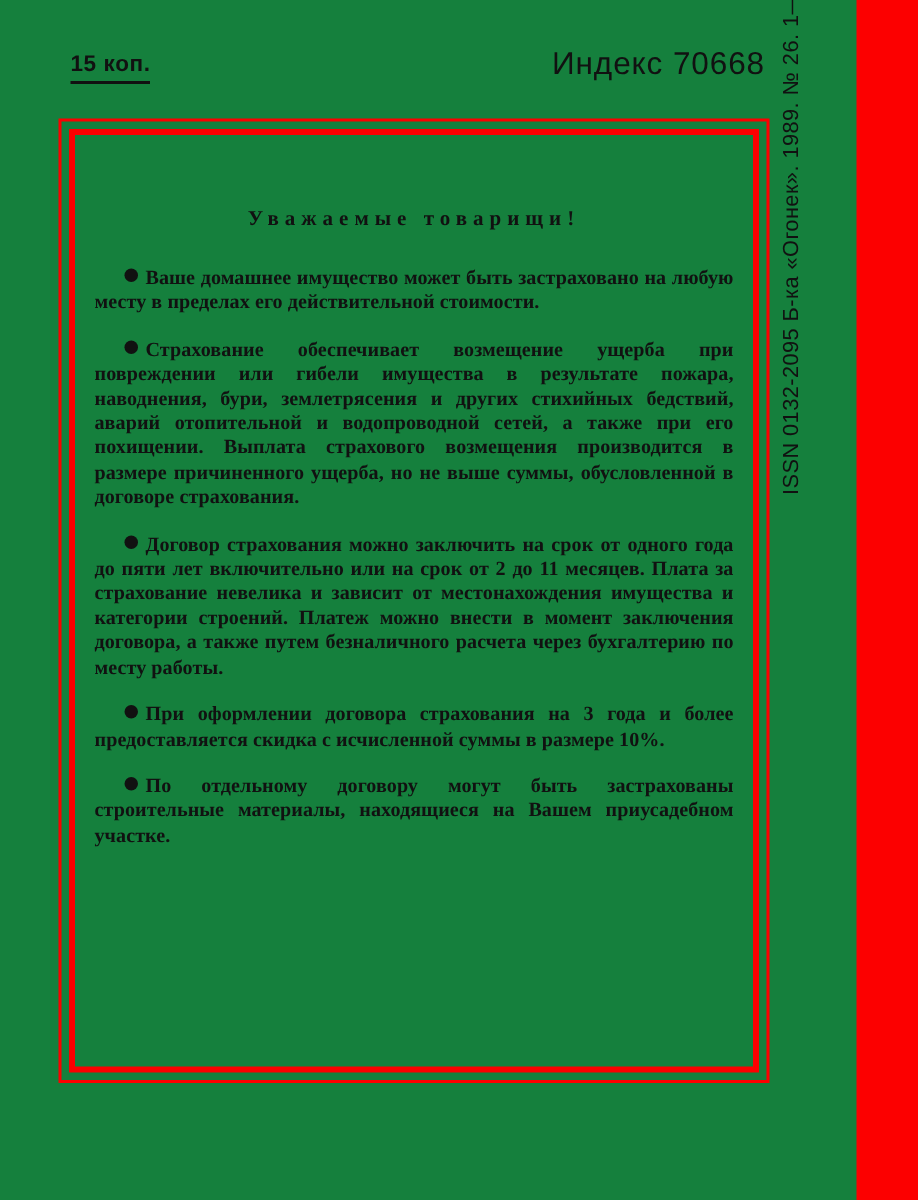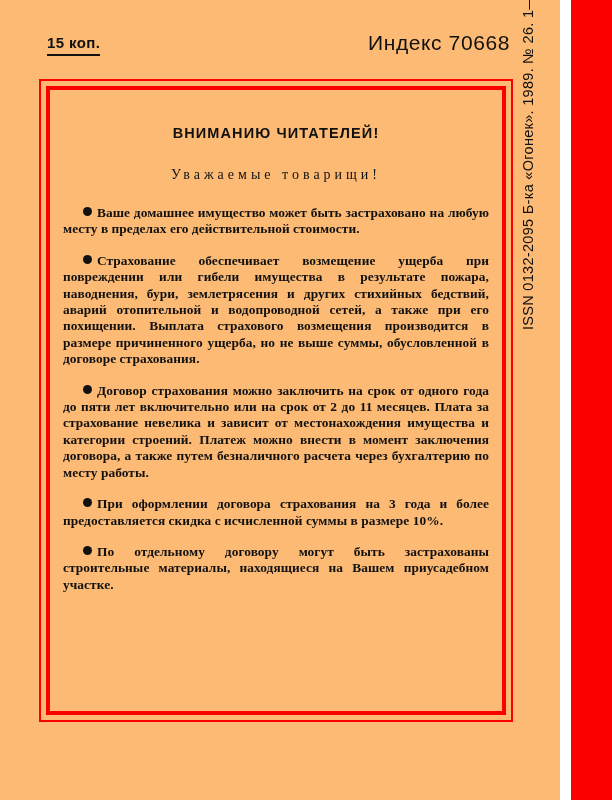--- a/index.html
+++ b/index.html
@@ -13,23 +13,23 @@
     position: relative;
     overflow: hidden;
     font-family: "Liberation Serif", "DejaVu Serif", serif;
     color: #111111;
   }
 
   
   .page {
     position: absolute;
     left: 0; top: 0;
-    width: 560px;
+    width: 612px;
     height: 800px;
-    background: #fdba74;
+    background: #15803d;
   }
 
   
   .spine-bar {
     position: absolute;
     top: 0;
     left: 571px;
     width: 41px;
     height: 800px;
     background: #fc0000;
@@ -113,21 +113,21 @@
     text-align: center;
     font-family: "Liberation Sans", "DejaVu Sans", sans-serif;
     font-weight: bold;
     font-size: 14.5px;
     letter-spacing: 1.1px;
     margin: 12px 0 0 0;
   }
   .salutation {
     text-align: center;
     font-family: "Liberation Serif", "DejaVu Serif", serif;
-    font-weight: normal;
+    font-weight: bold;
     font-size: 14px;
     letter-spacing: 4px;
     margin: 26px 0 0 0;
   }
 
   .body-block {
     margin-top: 22px;
   }
 
   .para {
@@ -178,21 +178,20 @@
   </div>
 
   <div class="issn">ISSN 0132-2095 Б-ка «Огонек». 1989. № 26. 1—48.</div>
 
   <div class="frame-outer">
     <div class="frame-inner"></div>
   </div>
 
   <div class="content">
 
-    <div class="headline">ВНИМАНИЮ ЧИТАТЕЛЕЙ!</div>
     <div class="salutation">Уважаемые товарищи!</div>
 
     <div class="body-block">
       <p class="para"><span class="bullet"></span><span>Ваше домашнее имущество может быть застраховано на любую месту в пределах его действительной стоимости.</span></p>
       <p class="para"><span class="bullet"></span><span>Страхование обеспечивает возмещение ущерба при повреждении или гибели имущества в результате пожара, наводнения, бури, землетрясения и других стихийных бедствий, аварий отопительной и водопроводной сетей, а также при его похищении. Выплата страхового возмещения производится в размере причиненного ущерба, но не выше суммы, обусловленной в договоре страхования.</span></p>
       <p class="para"><span class="bullet"></span><span>Договор страхования можно заключить на срок от одного года до пяти лет включительно или на срок от 2 до 11 месяцев. Плата за страхование невелика и зависит от местонахождения имущества и категории строений. Платеж можно внести в момент заключения договора, а также путем безналичного расчета через бухгалтерию по месту работы.</span></p>
       <p class="para"><span class="bullet"></span><span>При оформлении договора страхования на 3 года и более предоставляется скидка с исчисленной суммы в размере 10%.</span></p>
       <p class="para"><span class="bullet"></span><span>По отдельному договору могут быть застрахованы строительные материалы, находящиеся на Вашем приусадебном участке.</span></p>
     </div>
 

